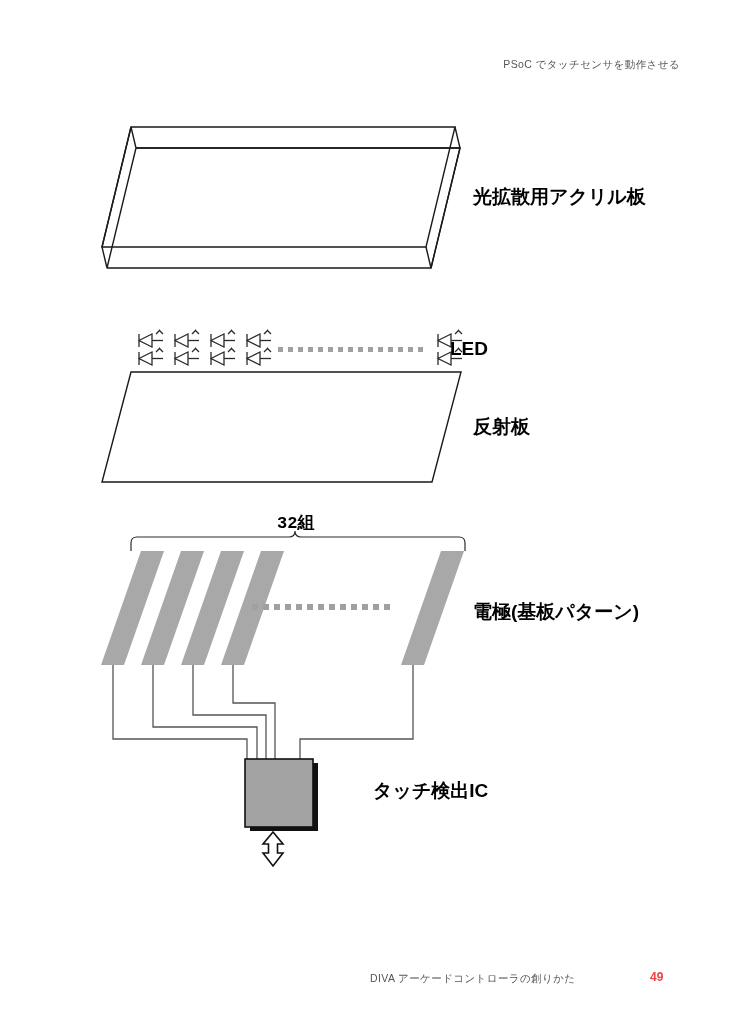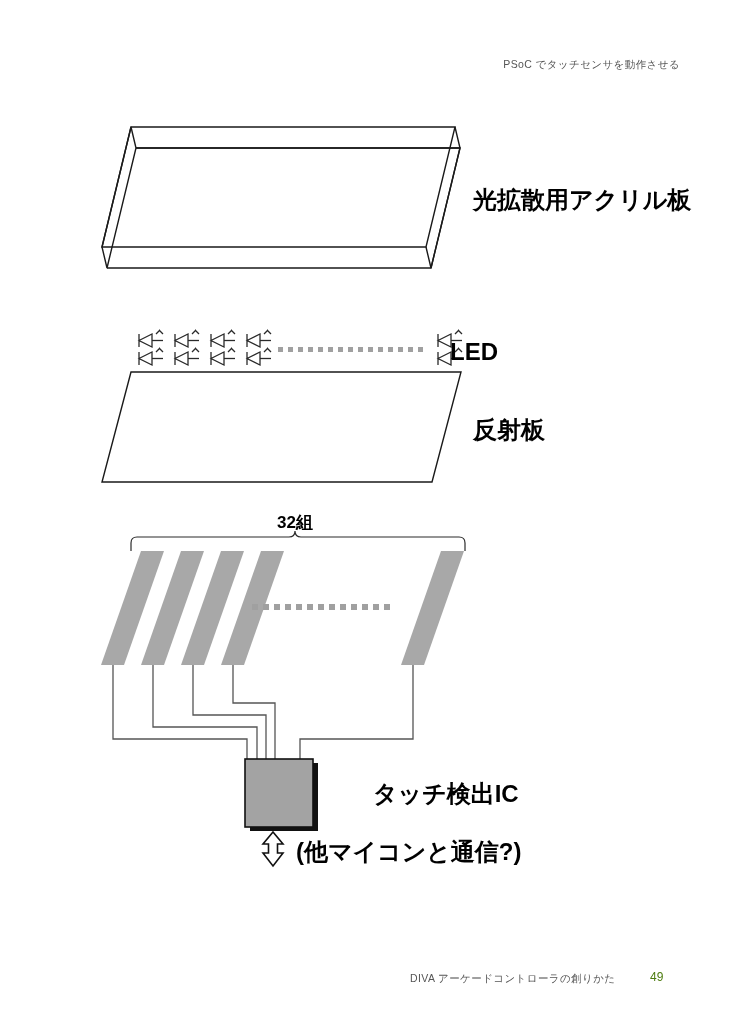--- a/index.html
+++ b/index.html
@@ -4,26 +4,26 @@
 <style>
   html,body{margin:0;padding:0;background:#ffffff;}
   body{width:738px;height:1024px;position:relative;overflow:hidden;
        font-family:"Liberation Sans","DejaVu Sans",sans-serif;color:#000;}
   .page{position:absolute;left:0;top:0;width:738px;height:752px;}
 
   .hdr{position:absolute;right:58px;top:58px;font-size:10.5px;color:#555;
        letter-spacing:.4px;white-space:nowrap;}
 
   .ftr-title{position:absolute;left:370px;top:972px;font-size:10.5px;color:#555;
-       letter-spacing:.4px;white-space:nowrap;margin-left:40px;}
-  .ftr-page{position:absolute;left:650px;top:970px;font-size:12px;font-weight:normal;
-       color:#4d7c0f;}
-
-  .lbl{position:absolute;font-size:24px;font-weight:bold;color:#000;white-space:nowrap;}
-  .lbl-sm{position:absolute;font-size:17px;font-weight:bold;color:#000;white-space:nowrap;}
+       letter-spacing:.4px;white-space:nowrap;}
+  .ftr-page{position:absolute;left:650px;top:970px;font-size:12px;font-weight:bold;
+       color:#ef4444;}
+
+  .lbl{position:absolute;font-size:19px;font-weight:bold;color:#000;white-space:nowrap;}
+  .lbl-sm{position:absolute;font-size:17px;font-weight:bold;color:#000;white-space:nowrap;font-family:Liberation Mono, monospace;}
 
   svg{position:absolute;left:0;top:0;overflow:visible;}
   .stroke{fill:none;stroke:#1a1a1a;stroke-width:1.4;}
   .stroke-thin{fill:none;stroke:#2b2b2b;stroke-width:1.2;}
   .trace{fill:none;stroke:#555;stroke-width:1.3;}
   .elec{fill:#a8a8a8;}
   .dot{fill:#a0a0a0;}
   .diode{fill:none;stroke:#2a2a2a;stroke-width:1.3;}
   .ic-shadow{fill:#111;}
   .ic-body{fill:#a3a3a3;stroke:#111;stroke-width:1.6;}
@@ -181,21 +181,21 @@
   </svg>
 
   <div class="lbl" style="left:473px;top:184px;">光拡散用アクリル板</div>
 
   <div class="lbl" style="left:450px;top:338px;">LED</div>
 
   <div class="lbl" style="left:473px;top:414px;font-family:Liberation Mono, monospace;">反射板</div>
 
   <div class="lbl-sm" style="left:277px;top:511px;">32組</div>
 
+  <div class="lbl" style="left:473px;top:599px;">電極(基板パターン)</div>
 
   <div class="lbl" style="left:333px;top:778px;margin-left:40px;">タッチ検出IC</div>
 
-  <div class="lbl" style="left:296px;top:836px;">(他マイコンと通信?)</div>
 
   <div class="ftr-title">DIVA アーケードコントローラの創りかた</div>
   <div class="ftr-page">49</div>
 
 </div>
 
 </body></html>

